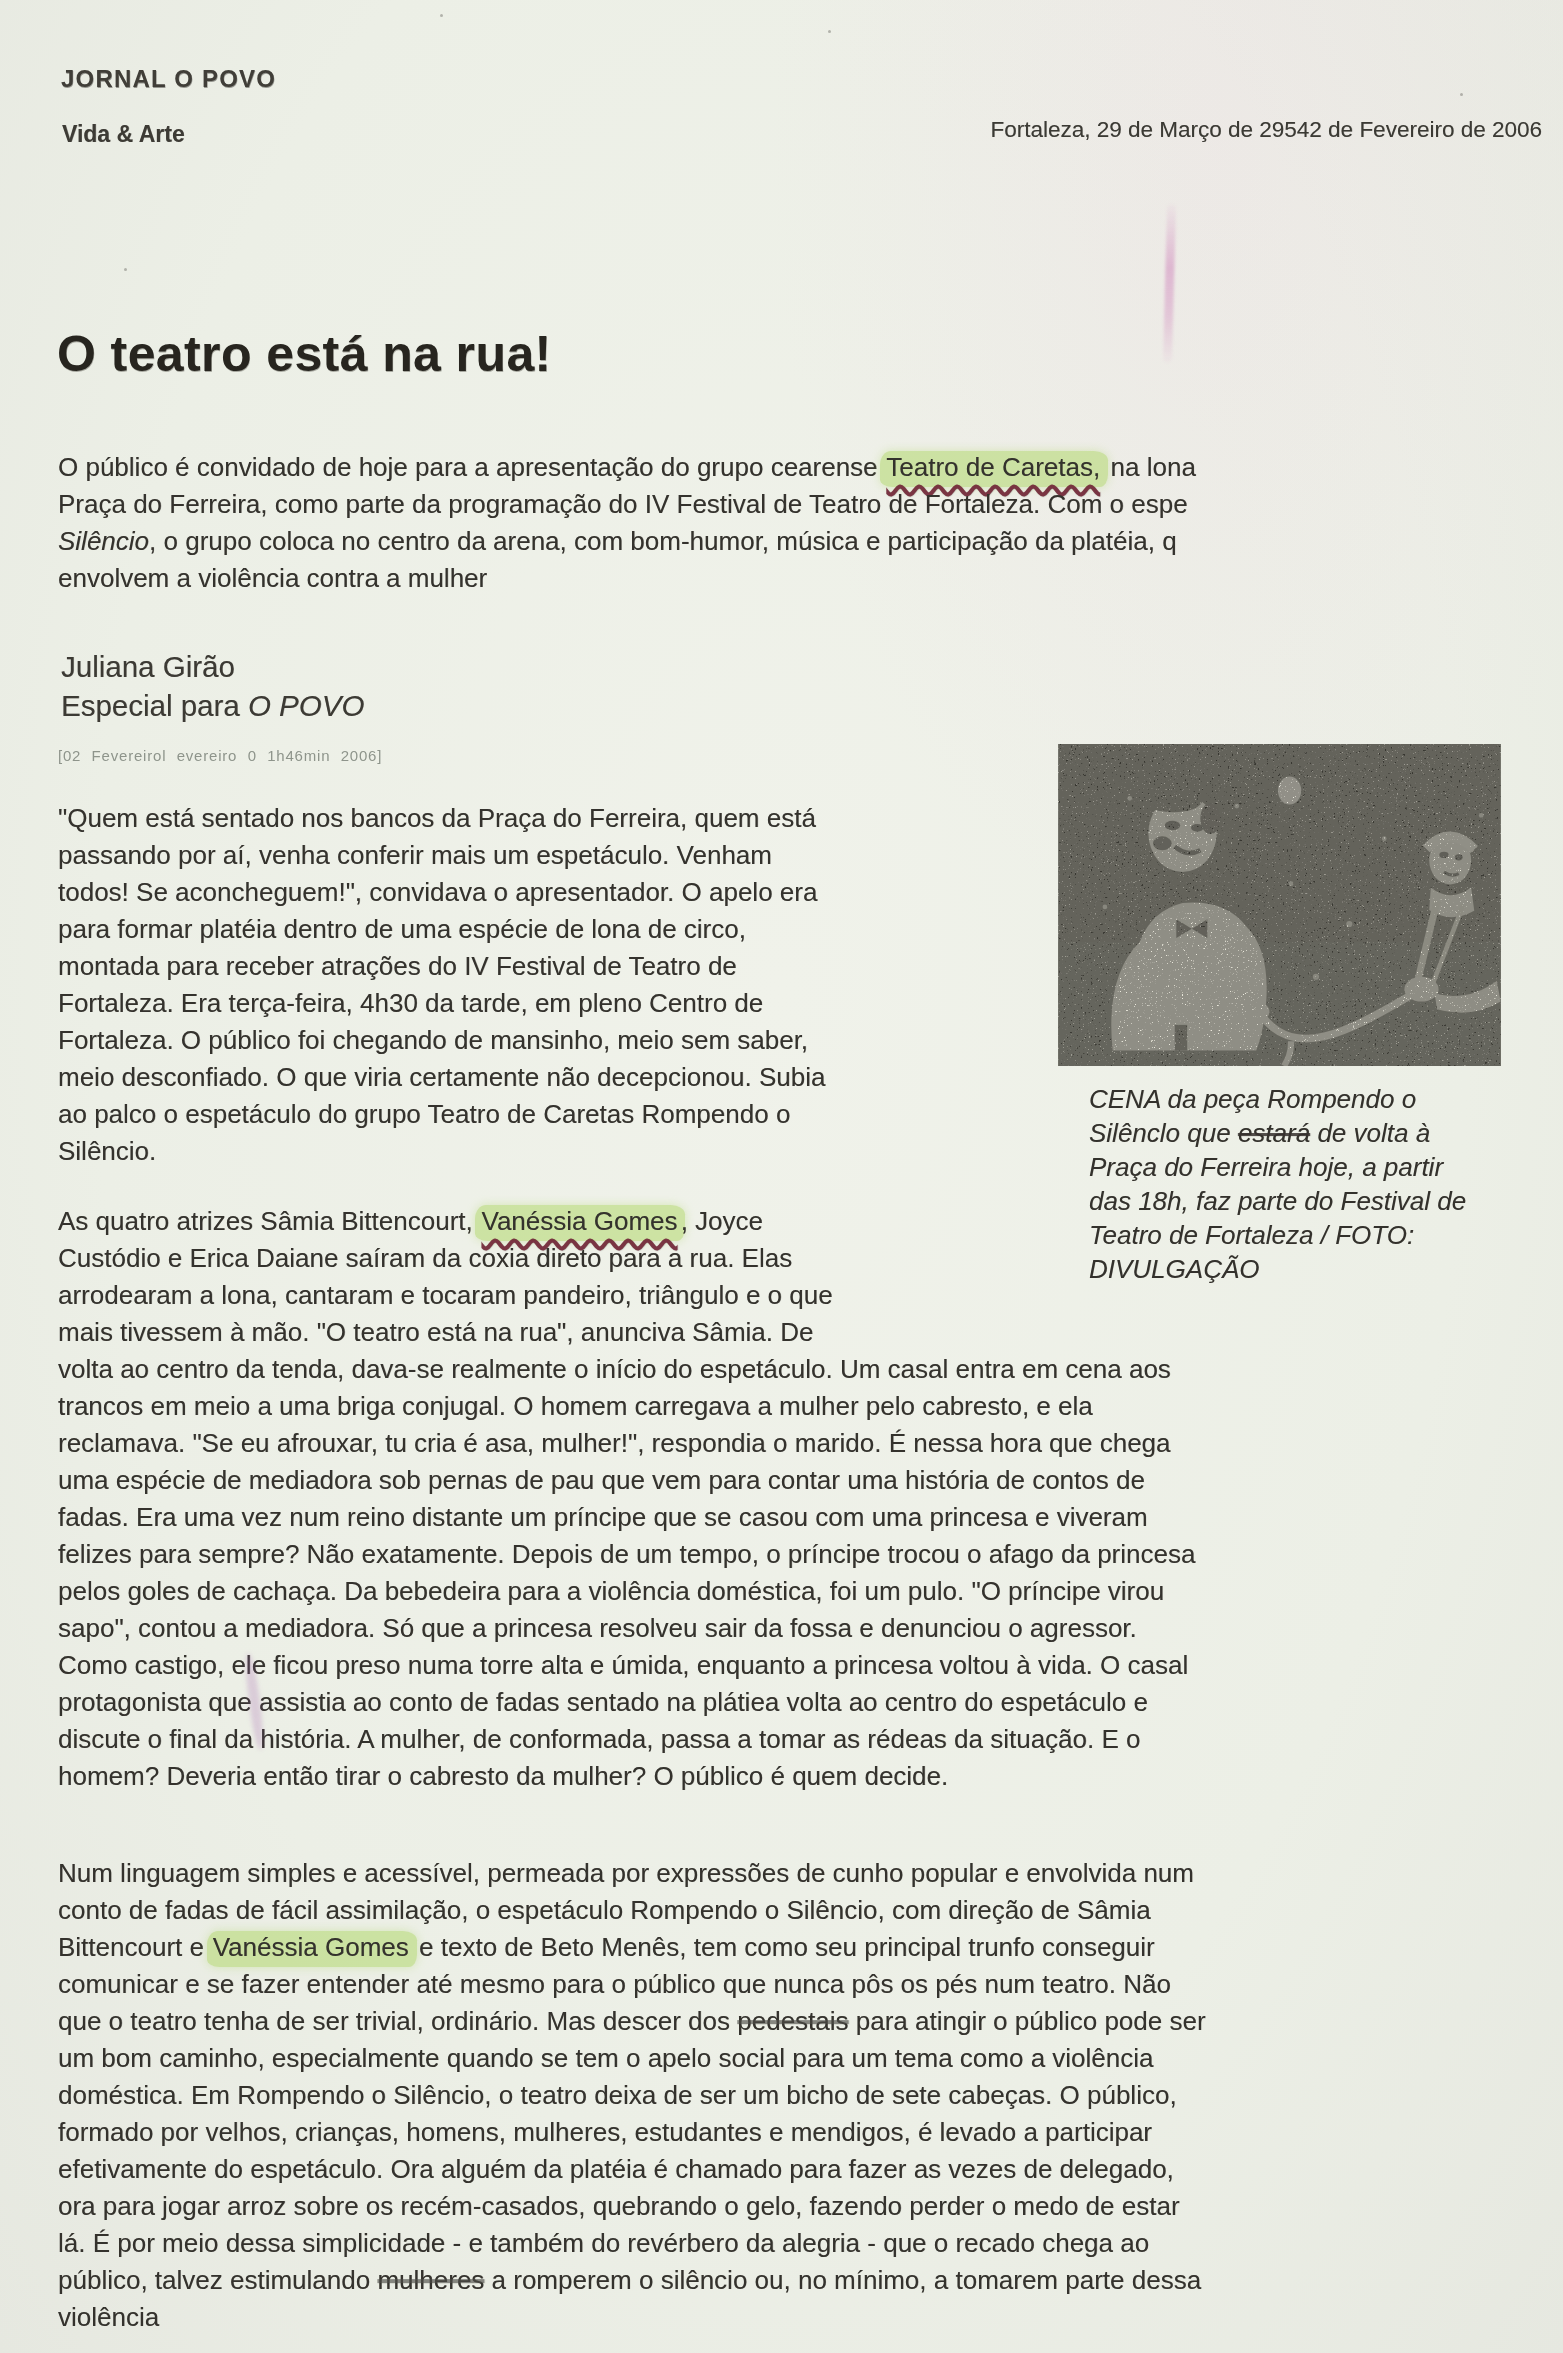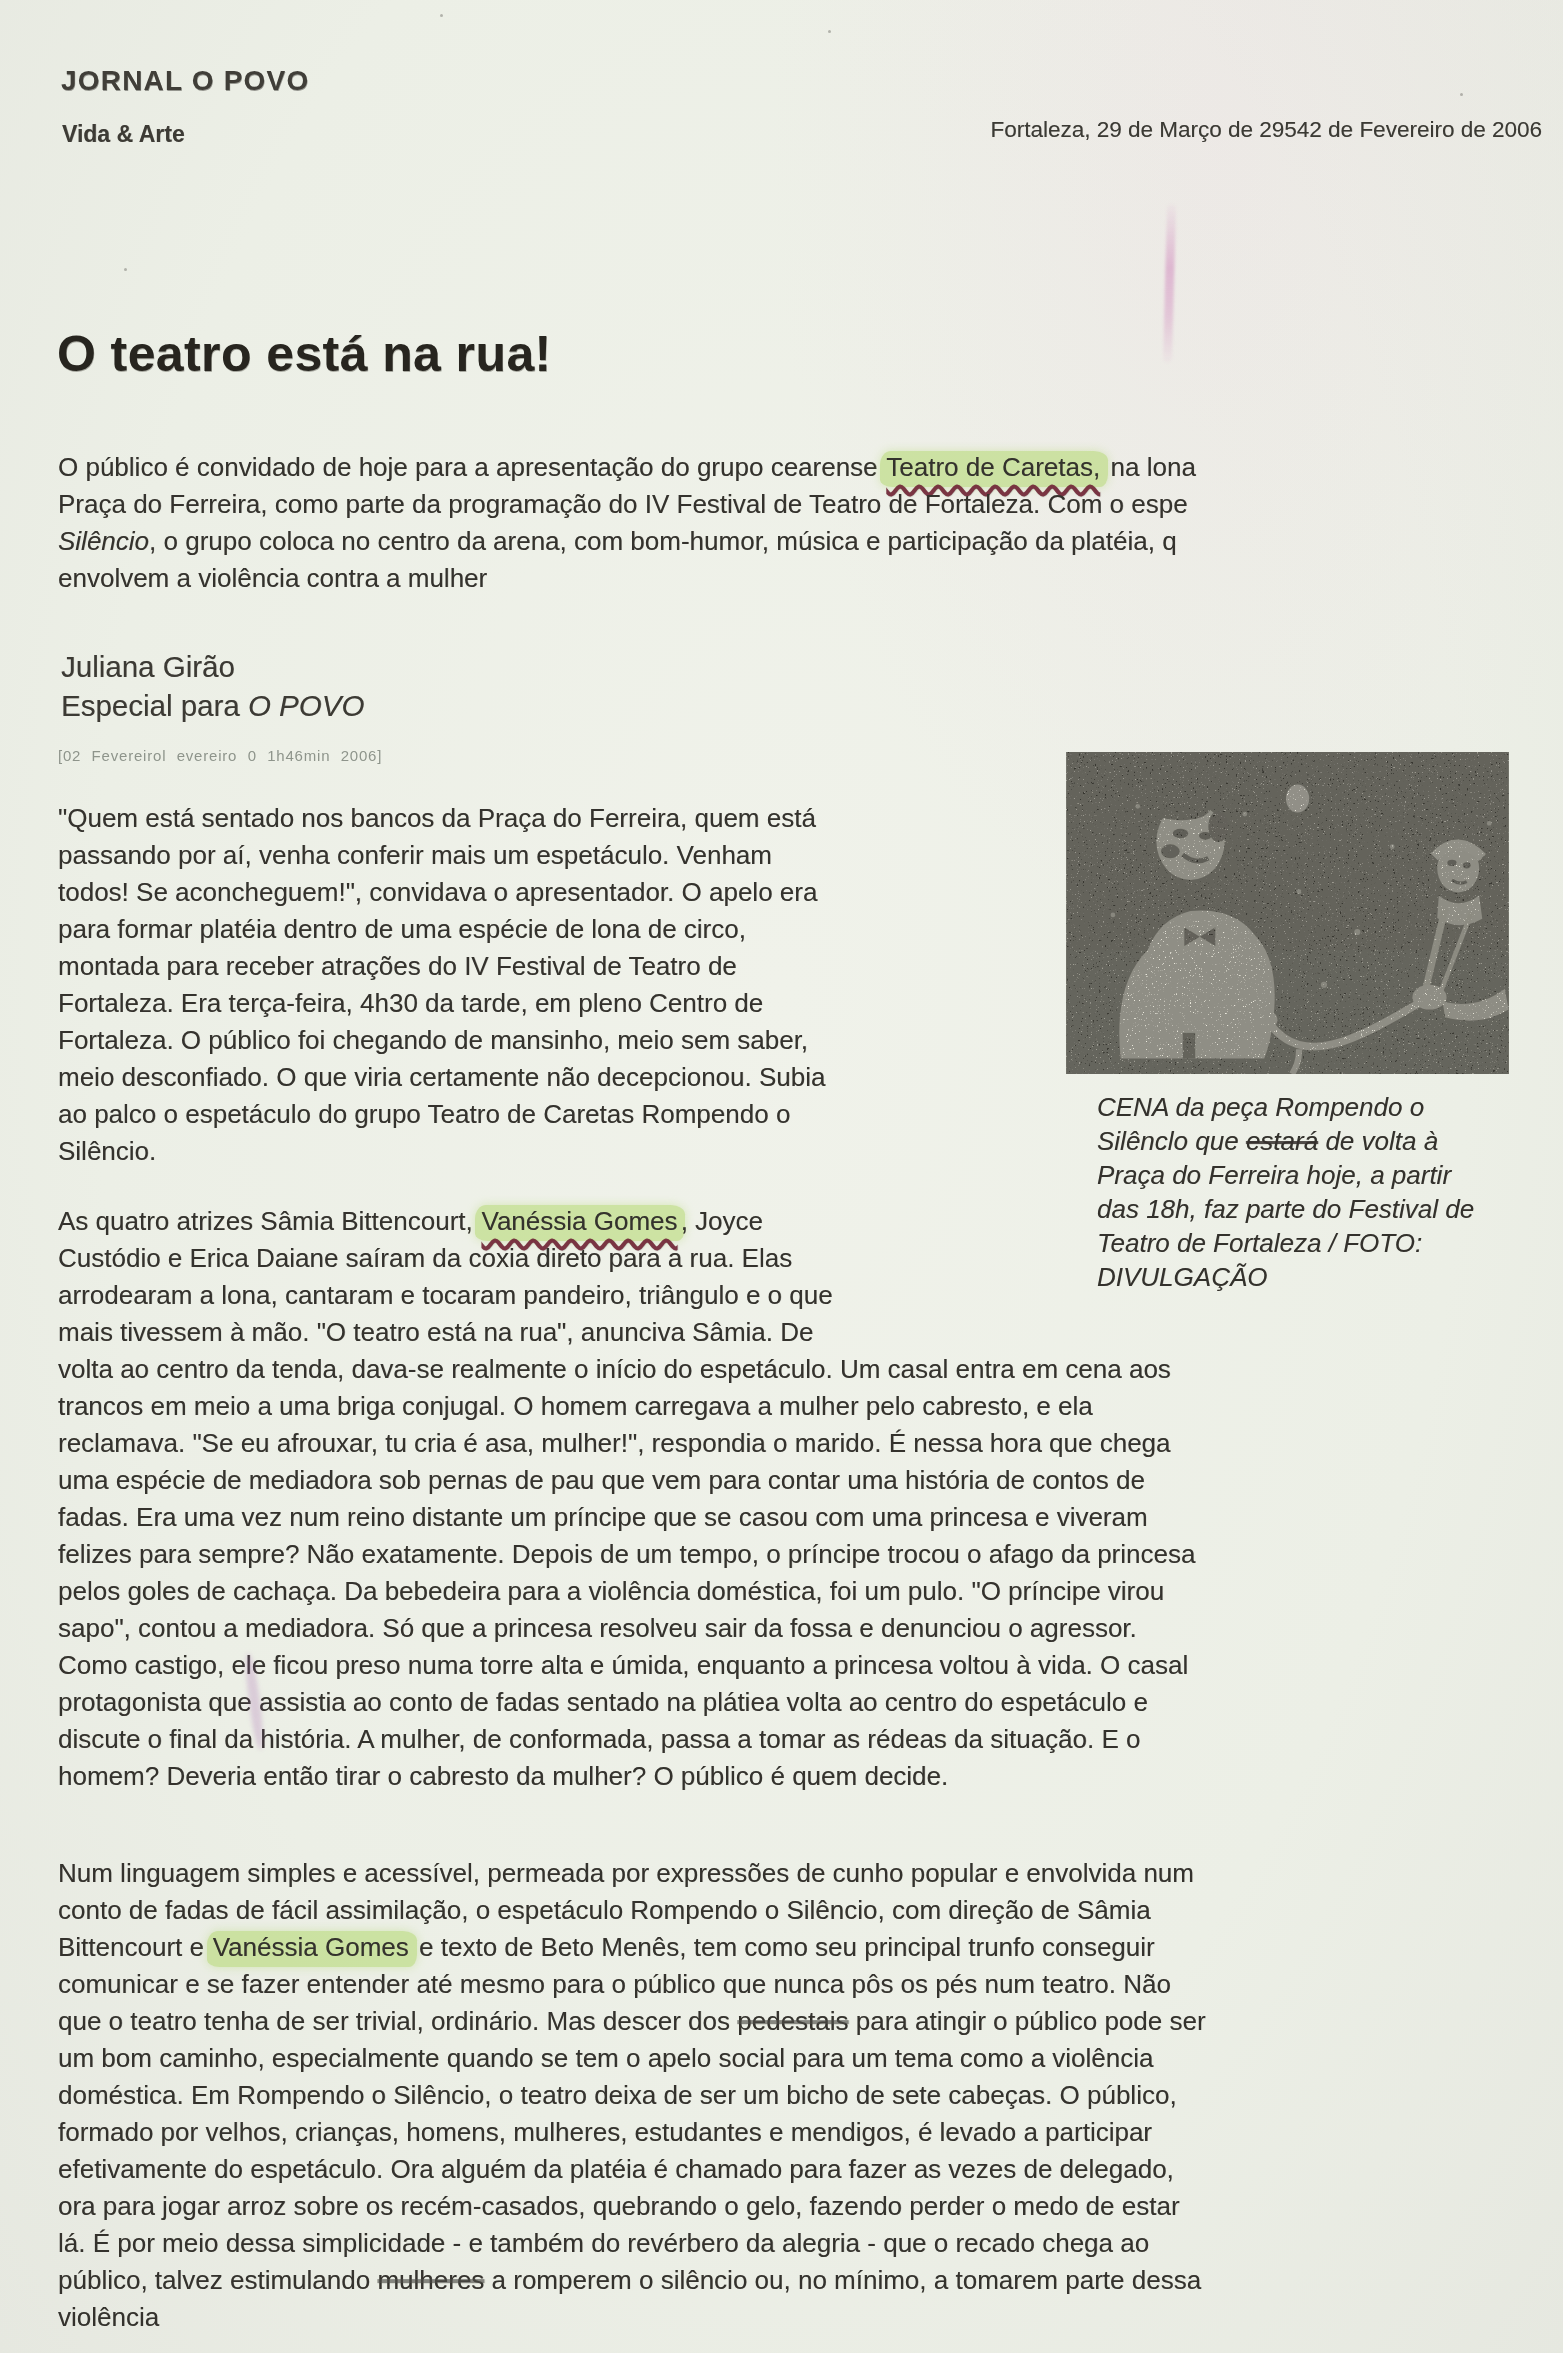--- a/index.html
+++ b/index.html
@@ -12,21 +12,21 @@
       radial-gradient(ellipse at 78% 6%, rgba(238,214,228,0.25) 0%, rgba(238,214,228,0) 26%),
       radial-gradient(ellipse at 50% 42%, #f0f2ea 0%, #ecefe6 62%, #e6e8e0 100%);
     font-family:"Liberation Sans", sans-serif;
     color:#34322d;
   }
   .abs { position:absolute; }
 
   
   .brand {
     left:61px; top:65px;
-    font-size:28px; font-weight:700; letter-spacing:1.2px;
+    font-size:24px; font-weight:700; letter-spacing:1.2px;
     color:#403e38; text-shadow:0.5px 0.5px 0.5px rgba(45,42,38,0.45);
   }
   .section {
     left:62px; top:121px;
     font-size:23px; font-weight:700; color:#3d3b35;
     text-shadow:0.4px 0.4px 0.4px rgba(45,42,38,0.4);
   }
   .dateline {
     right:22px; top:117px;
     font-size:22.5px; color:#3b3a34;
@@ -128,21 +128,21 @@
       <div class="line"><span class="seg">envolvem a violência contra a mulher</span></div>
     </div>
 
   <div class="abs byline">
     <div>Juliana Girão</div>
     <div><span>Especial para </span><span class="brand-it">O POVO</span></div>
   </div>
 
   <div class="abs timestamp">[02 Fevereirol evereiro 0 1h46min 2006]</div>
 
-  <figure class="abs photo-frame" style="margin:12px">
+  <figure class="abs photo-frame" style="margin:4px">
     <svg width="443" height="322" viewBox="0 0 570 415" role="img">
       <defs>
         <filter id="speckW" x="0" y="0" width="100%" height="100%">
           <feTurbulence type="fractalNoise" baseFrequency="0.38" numOctaves="3" seed="11" result="t"></feTurbulence>
           <feColorMatrix in="t" type="matrix" values="0 0 0 0 0  0 0 0 0 0  0 0 0 0 0  4 4 4 -6.4 0" result="a"></feColorMatrix>
           <feFlood flood-color="#eceade" result="w"></feFlood>
           <feComposite in="w" in2="a" operator="in"></feComposite>
         </filter>
         <filter id="speckD" x="0" y="0" width="100%" height="100%">
           <feTurbulence type="fractalNoise" baseFrequency="0.65" numOctaves="2" seed="4" result="t2"></feTurbulence>

